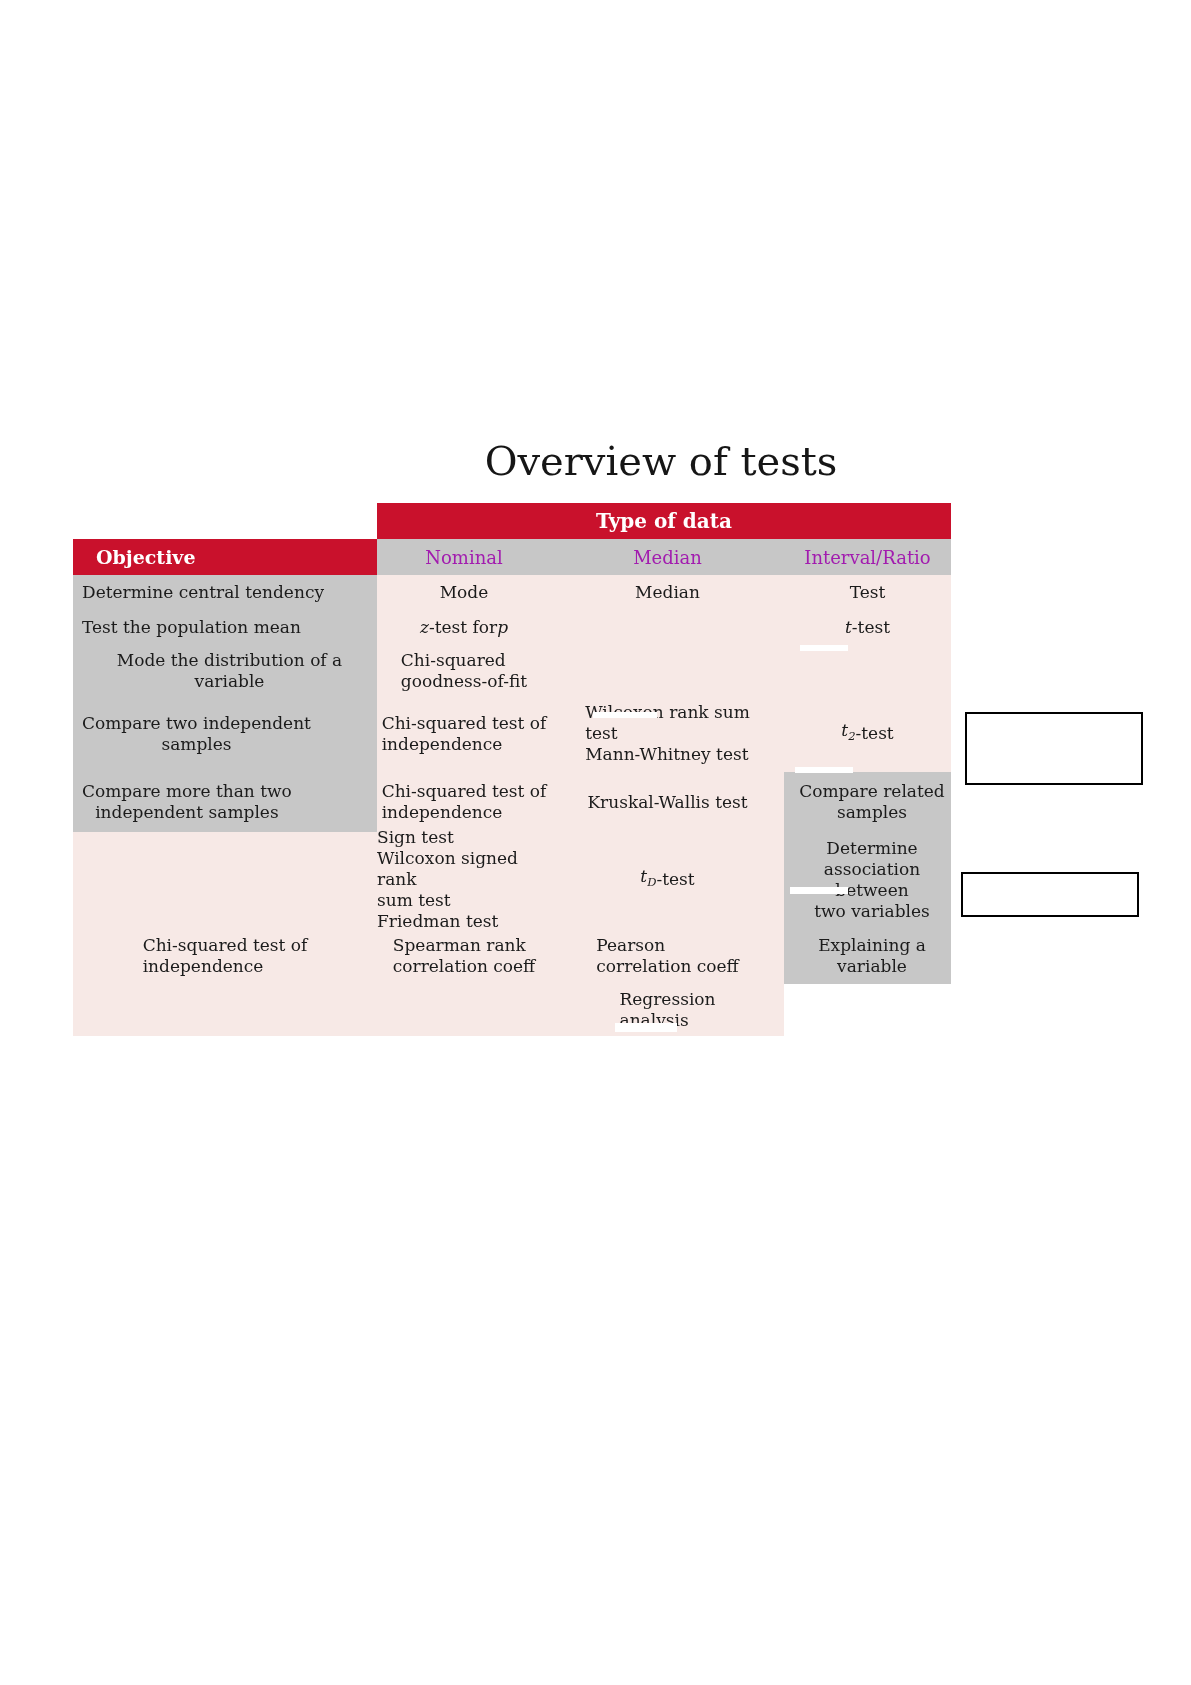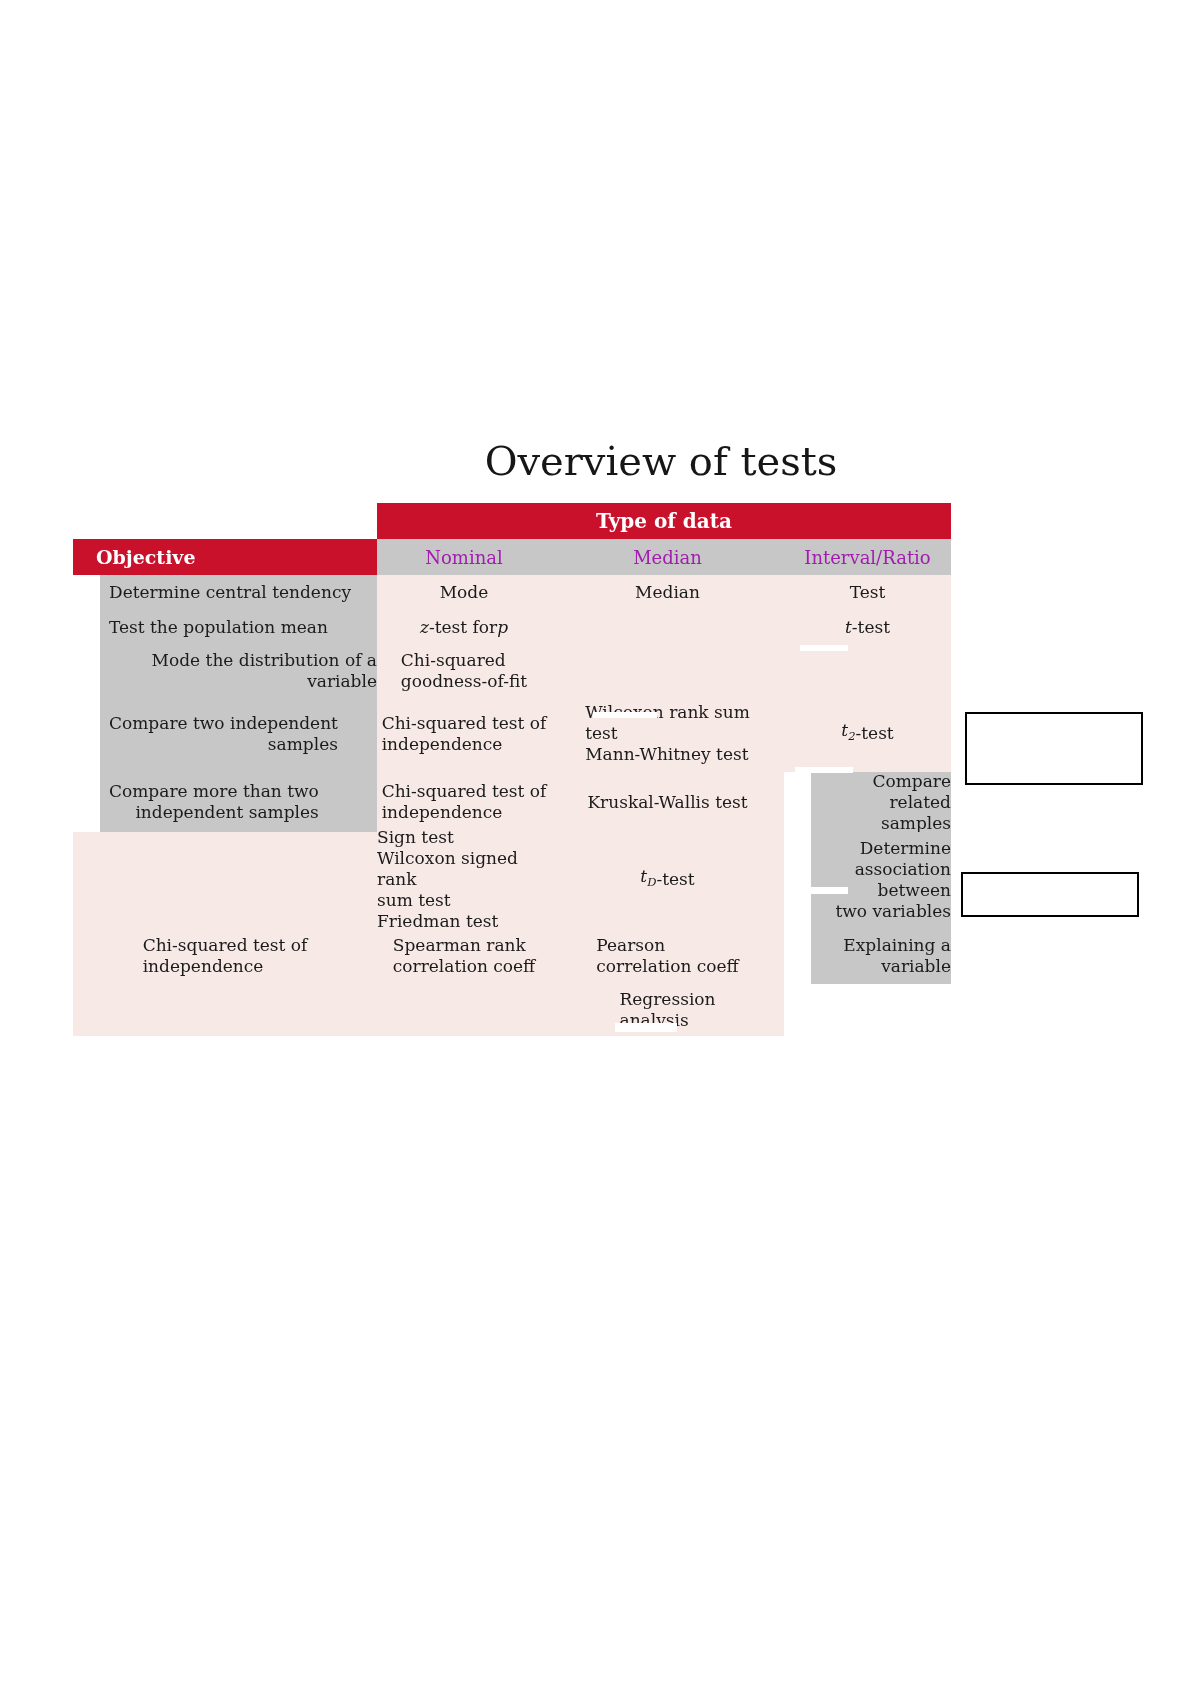--- a/index.html
+++ b/index.html
@@ -22,24 +22,23 @@
     display:grid;
     grid-template-columns:304px 174px 233px 167px;
     grid-template-rows:36px 36px 34px 37px 49px 77px 60px 95px 57px 52px;
     gap:0;
   }
   .cell{
     display:flex;align-items:center;justify-content:center;
     font-size:17px;line-height:21px;text-align:left;
   }
   .cell.obj{
-    justify-content:flex-start;text-align:right;
+    justify-content:flex-start;text-align:center;
     padding-left:9px;padding-right:0;
     background:var(--gray,#c7c7c7);
-    margin-left:27px;
   }
   .cell.data{background:var(--pink,#f7e9e6);}
   .banner{
     grid-column:2/5;grid-row:1;
     background:var(--red,#c9112c);color:#fff;
     display:flex;align-items:center;justify-content:center;
     font-size:20px;font-weight:bold;
   }
   .corner-spacer{grid-column:1;grid-row:1;background:transparent;}
   .objective-head{

